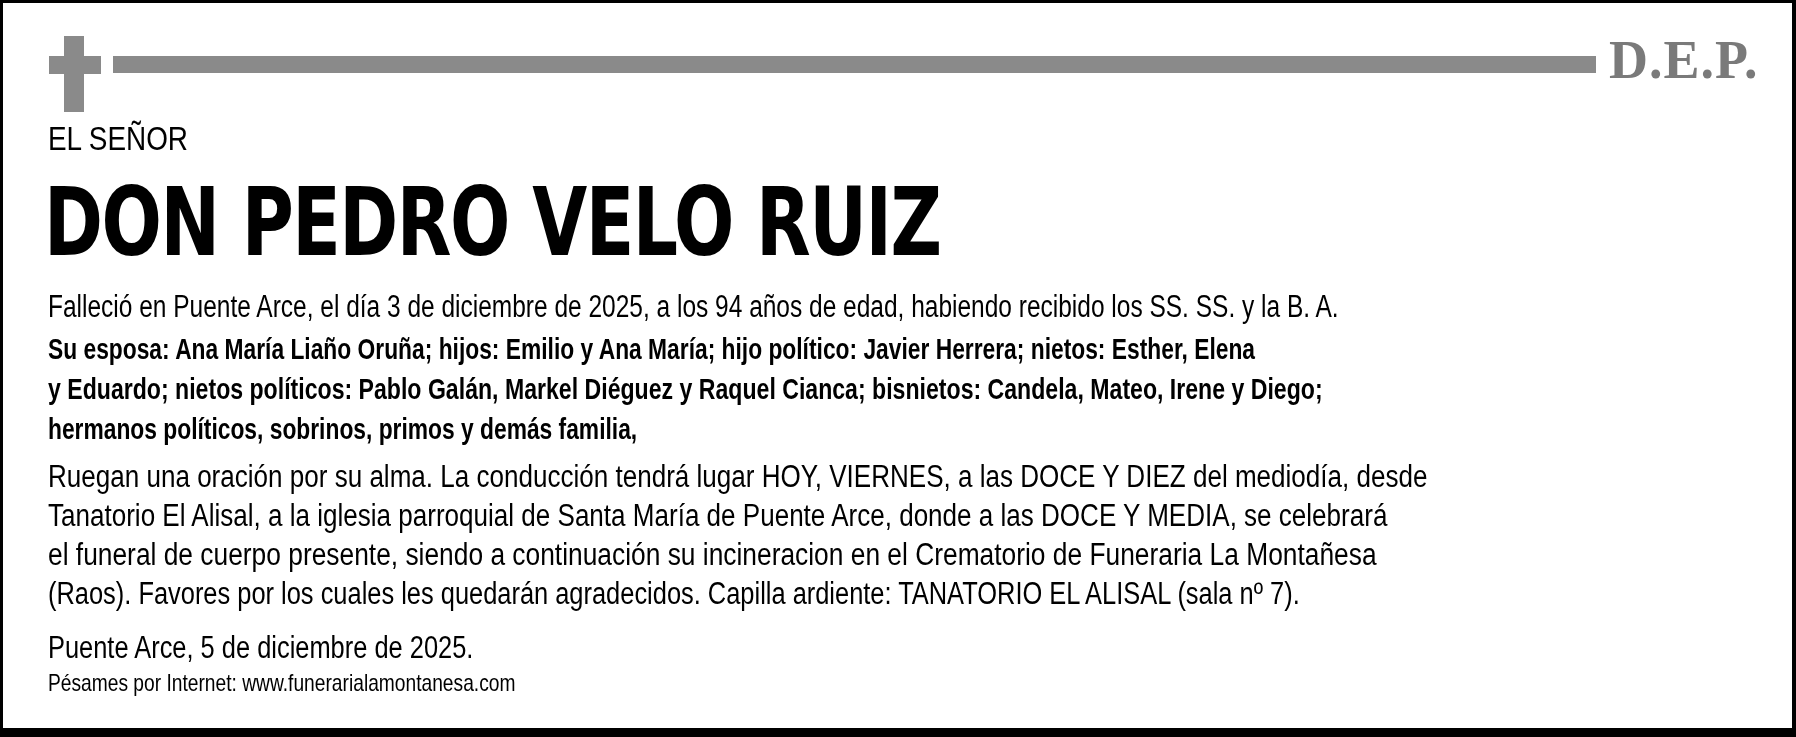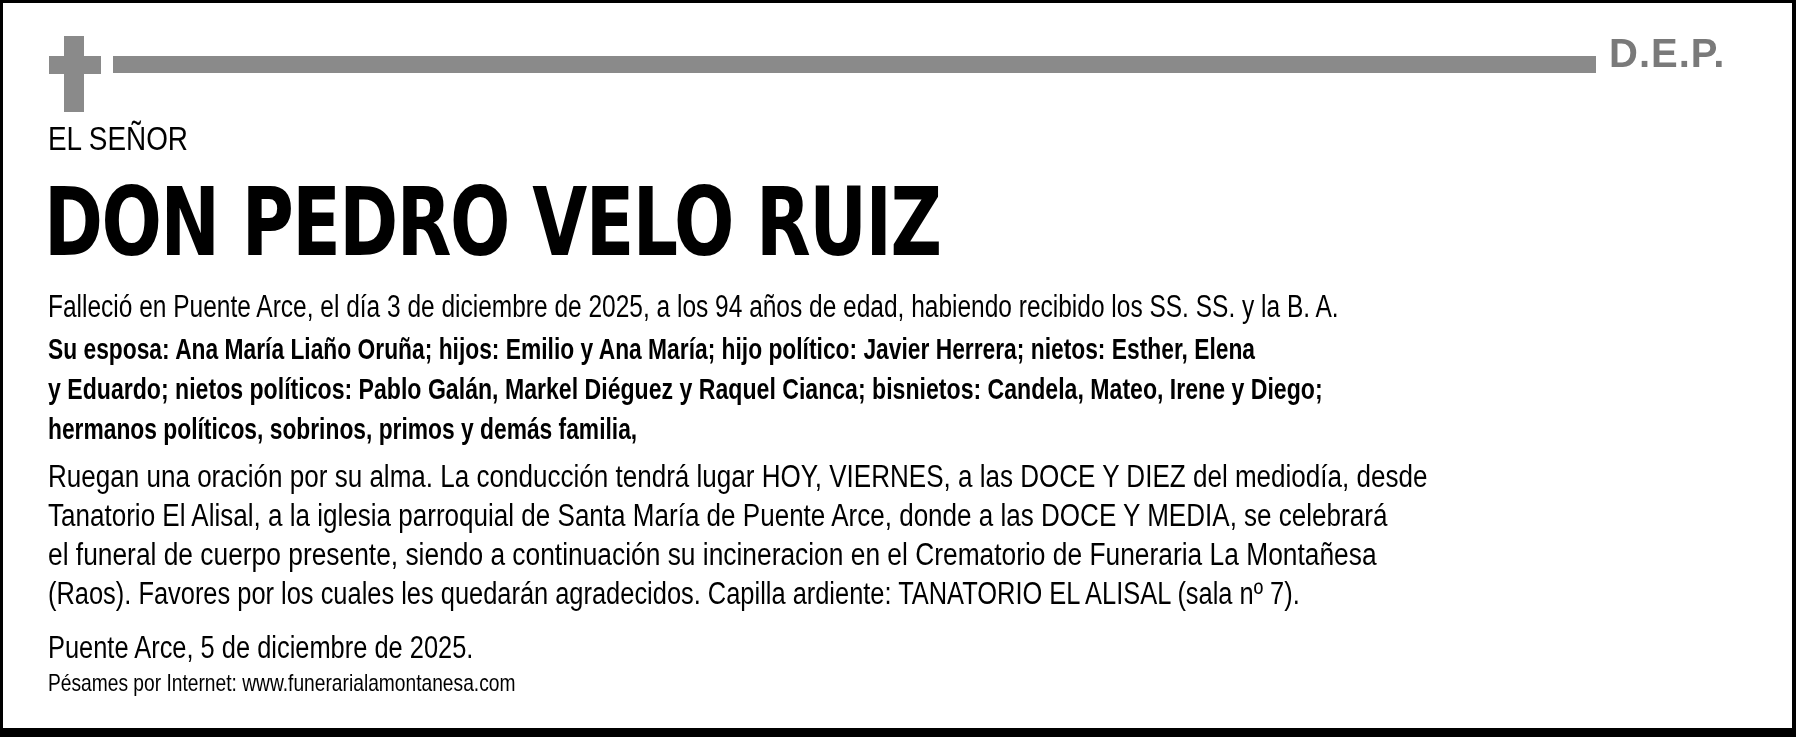--- a/index.html
+++ b/index.html
@@ -3,21 +3,21 @@
 <meta charset="utf-8">
 <style>
   html, body { margin: 0; padding: 0; background: #ffffff; }
   body { width: 1796px; height: 737px; position: relative; overflow: hidden; font-family: "Liberation Sans", sans-serif; color: #000; }
   .frame { position: absolute; left: 0; top: 0; width: 1796px; height: 737px; box-sizing: border-box;
            border-top: 3px solid #000; border-left: 3px solid #000; border-right: 4px solid #000; border-bottom: 9px solid #000; background: #fff; }
   .abs { position: absolute; white-space: nowrap; transform-origin: 0 0; }
   .cross-v { position: absolute; left: 64px; top: 36px; width: 20px; height: 76px; background: #8a8a8a; }
   .cross-h { position: absolute; left: 49px; top: 56px; width: 52px; height: 18px; background: #8a8a8a; }
   .rule { position: absolute; left: 113px; top: 56px; width: 1483px; height: 17px; background: #8a8a8a; }
-  .dep { position: absolute; left: 1609px; top: 33px; font-family: Liberation Sans, sans-serif; font-weight: bold; font-size: 40px; color: #7a7a7a; letter-spacing: 1px; line-height: 1; }
+  .dep { position: absolute; left: 1609px; top: 33px; font-family: Liberation Serif, serif; font-weight: bold; font-size: 54px; color: #7a7a7a; letter-spacing: 1px; line-height: 1; }
   .senor { left: 48px; top: 121px; font-size: 34px; line-height: 1; transform: scaleX(0.82); }
   .title { left: 44px; top: 176px; font-family: "DejaVu Sans", sans-serif; font-weight: bold; font-size: 96px; line-height: 1; letter-spacing: -2px; transform: scale(0.74, 0.98); }
   .txt { font-size: 31px; line-height: 1; }
   .bold { font-weight: bold; font-size: 30px; line-height: 1; }
   .small { font-size: 24px; line-height: 1; }
 </style>
 </head>
 <body>
 
 <div class="frame"></div>

